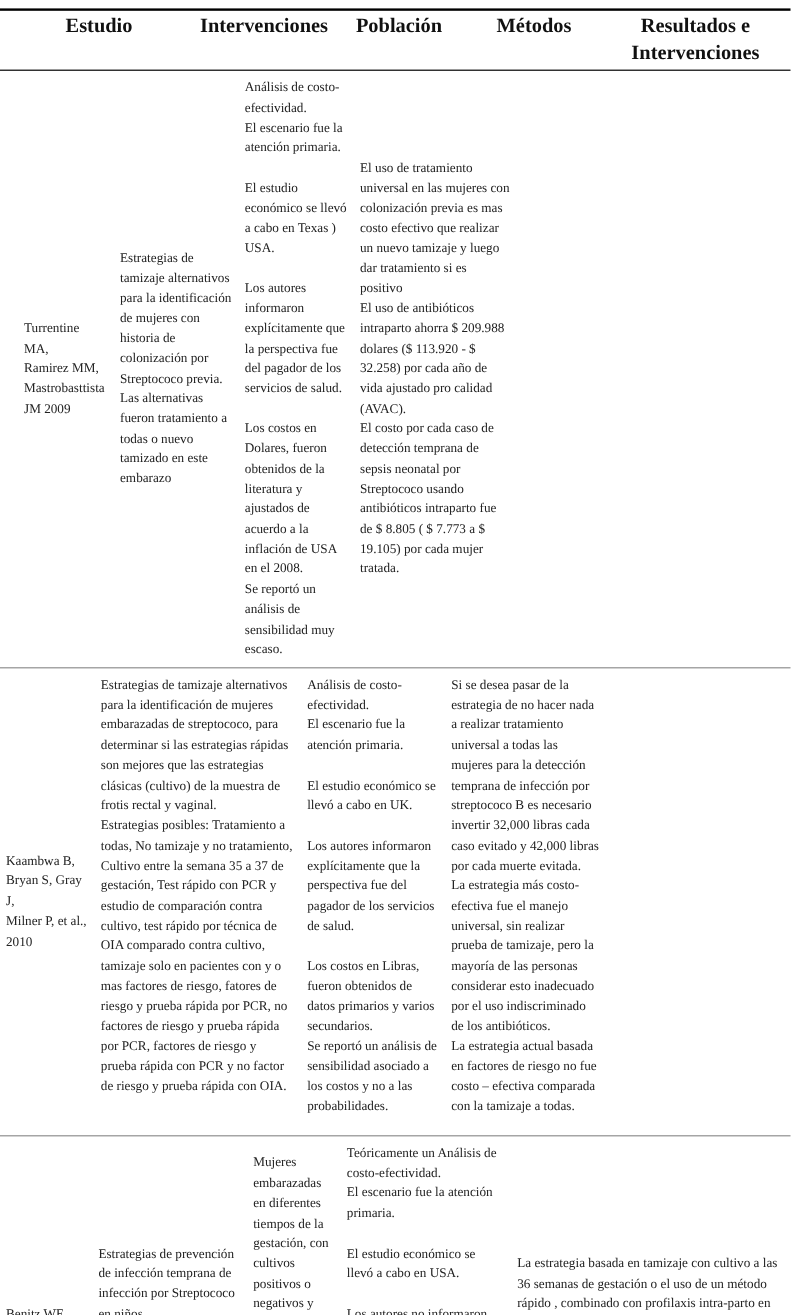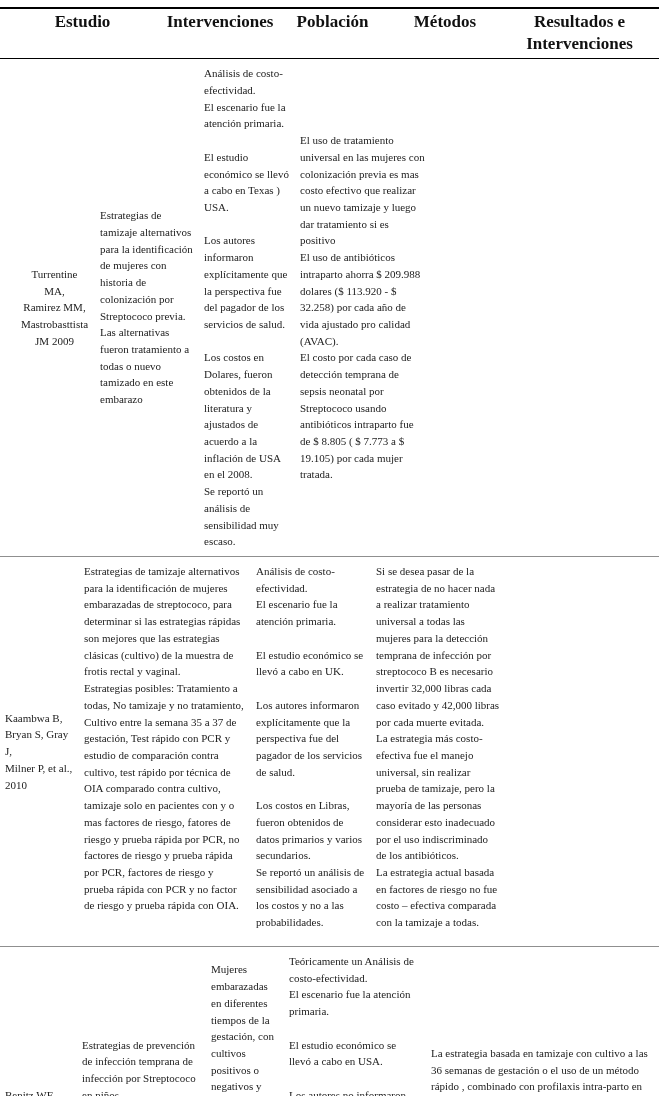--- a/index.html
+++ b/index.html
@@ -26,21 +26,21 @@
   .row2 { grid-template-columns:80px 172px 120px 139px 148px; min-height:390px; }
   .row3 { grid-template-columns:78px 129px 78px 142px 232px; min-height:327px; border-bottom:none; }
   .cell {
     display:flex; flex-direction:column;
     padding:6px 7px 6px 2px;
     font-size:11px; line-height:1.52;
   }
   .vc { justify-content:center; }
   .vt { justify-content:flex-start; }
   .txt { white-space:pre-line; }
-  .row1 .estudio { padding-left:20px;text-align:center; }
+  .row1 .estudio { padding-left:20px; }
   .row2 .estudio, .row3 .estudio { padding-left:5px; }
   .interv { padding-left:4px;font-family:Liberation Serif, serif; }
   .pobl { padding-left:4px; }
   .met { padding-left:4px; }
   .res { padding-left:4px; padding-right:10px; }
 </style>
 </head>
 <body>
 
 <div class="page">

